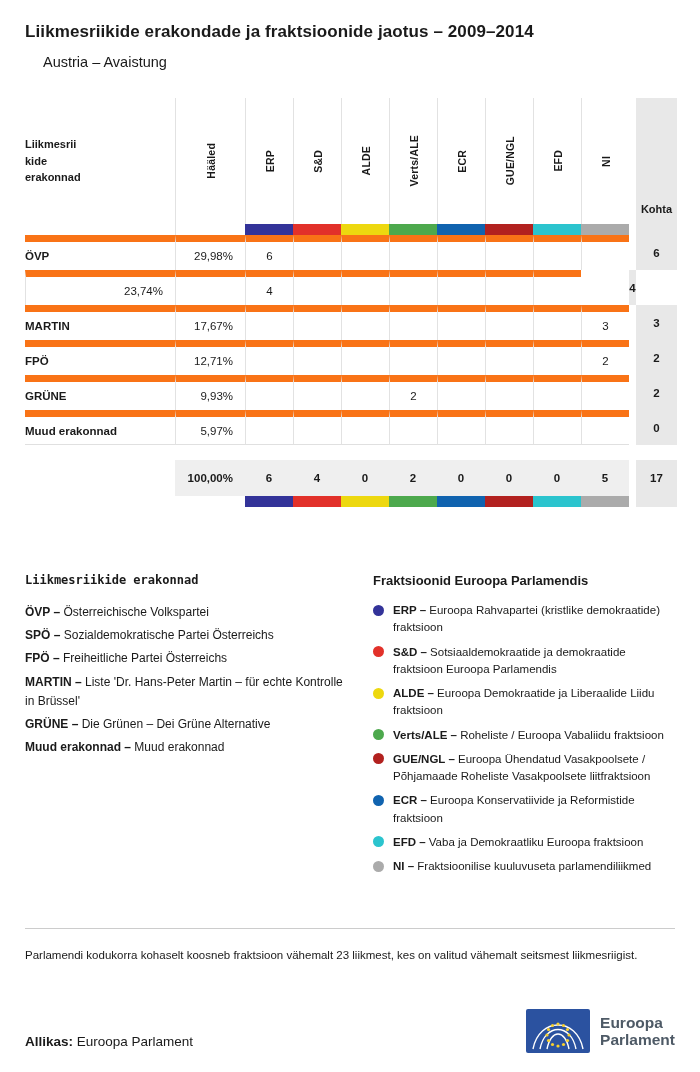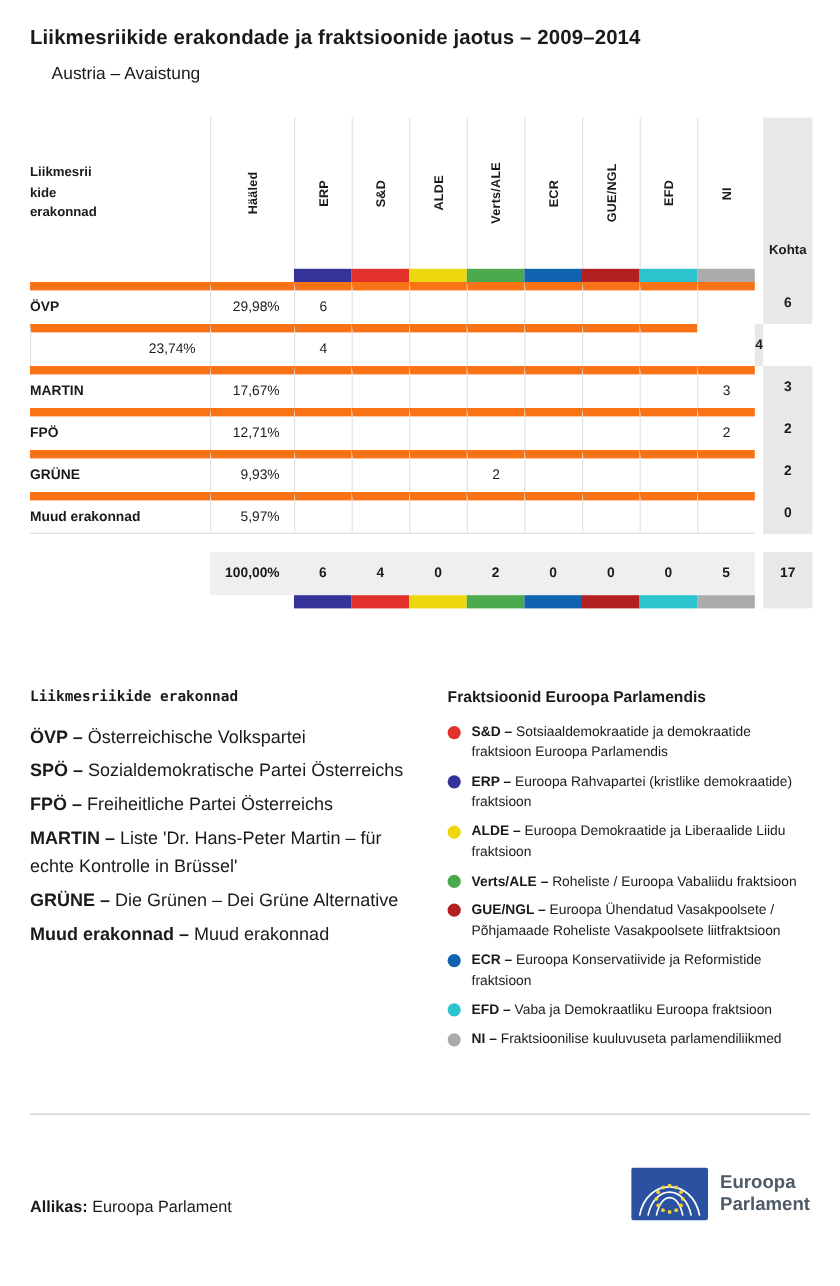--- a/index.html
+++ b/index.html
@@ -36,21 +36,21 @@
 
   .total{height:36px;margin-top:15px}
   .tcell{background:#efefef;font-weight:700}
 
   
   .legends{display:flex;margin-top:66px}
   .legend-parties{width:348px;padding-right:22px}
   .legend-groups{flex:1}
   .legend-parties-title{font-family:"DejaVu Sans Mono",monospace;font-size:12px;font-weight:700;margin-bottom:16px}
   .legend-groups-title{font-size:13px;font-weight:700;margin-bottom:14px}
-  .lp-item{font-size:15px;line-height:1.6;margin-bottom:4px}
+  .lp-item{font-size:12px;line-height:1.6;margin-bottom:4px}
   .lg-item{display:grid;grid-template-columns:20px 1fr;font-size:11.5px;line-height:1.5;margin-bottom:7px}
   .dot{width:11px;height:11px;border-radius:50%;margin-top:2.5px}
   .abbr{font-weight:700}
 
   
   .rule{border:none;border-top:1px solid #cccccc;margin-top:46px}
   .note{font-size:11.5px;line-height:1.75;margin-top:16px;max-width:655px}
   .bottom{display:flex;justify-content:space-between;align-items:flex-end;margin-top:44px}
   .source{font-size:13.5px;padding-bottom:4px}
   .logo{display:flex;align-items:center;gap:10px}
@@ -247,28 +247,28 @@
       <div class="lp-item"><span class="abbr">SPÖ –</span> <span>Sozialdemokratische Partei Österreichs</span></div>
       <div class="lp-item"><span class="abbr">FPÖ –</span> <span>Freiheitliche Partei Österreichs</span></div>
       <div class="lp-item"><span class="abbr">MARTIN –</span> <span>Liste 'Dr. Hans-Peter Martin – für echte Kontrolle in Brüssel'</span></div>
       <div class="lp-item"><span class="abbr">GRÜNE –</span> <span>Die Grünen – Dei Grüne Alternative</span></div>
       <div class="lp-item"><span class="abbr">Muud erakonnad –</span> <span>Muud erakonnad</span></div>
     </div>
 
     <div class="legend-groups">
       <div class="legend-groups-title">Fraktsioonid Euroopa Parlamendis</div>
       <div class="lg-item">
+          <span class="dot" style="background-color: rgb(51, 51, 153);"></span>
+          <span><span class="abbr">ERP –</span> <span>Euroopa Rahvapartei (kristlike demokraatide) fraktsioon</span></span>
+        </div>
+      <div class="lg-item">
           <span class="dot" style="background-color: rgb(226, 49, 42);"></span>
           <span><span class="abbr">S&amp;D –</span> <span>Sotsiaaldemokraatide ja demokraatide fraktsioon Euroopa Parlamendis</span></span>
         </div>
       <div class="lg-item">
-          <span class="dot" style="background-color: rgb(51, 51, 153);"></span>
-          <span><span class="abbr">ERP –</span> <span>Euroopa Rahvapartei (kristlike demokraatide) fraktsioon</span></span>
-        </div>
-      <div class="lg-item">
           <span class="dot" style="background-color: rgb(237, 216, 15);"></span>
           <span><span class="abbr">ALDE –</span> <span>Euroopa Demokraatide ja Liberaalide Liidu fraktsioon</span></span>
         </div>
       <div class="lg-item">
           <span class="dot" style="background-color: rgb(77, 169, 77);"></span>
           <span><span class="abbr">Verts/ALE –</span> <span>Roheliste / Euroopa Vabaliidu fraktsioon</span></span>
         </div>
       <div class="lg-item">
           <span class="dot" style="background-color: rgb(178, 33, 31);"></span>
           <span><span class="abbr">GUE/NGL –</span> <span>Euroopa Ühendatud Vasakpoolsete / Põhjamaade Roheliste Vasakpoolsete liitfraktsioon</span></span>
@@ -284,20 +284,21 @@
       <div class="lg-item">
           <span class="dot" style="background-color: rgb(171, 171, 171);"></span>
           <span><span class="abbr">NI –</span> <span>Fraktsioonilise kuuluvuseta parlamendiliikmed</span></span>
         </div>
     </div>
 
   </div>
 
   <hr class="rule">
 
+  <p class="note">Parlamendi kodukorra kohaselt koosneb fraktsioon vähemalt 23 liikmest, kes on valitud vähemalt seitsmest liikmesriigist.</p>
 
   <div class="bottom">
     <div class="source">
       <span class="abbr">Allikas:</span>
       <span>Euroopa Parlament</span>
     </div>
     <div class="logo">
       <svg width="64" height="44" viewBox="0 0 64 44" aria-hidden="true">
         <rect x="0" y="0" width="64" height="44" rx="2" fill="#2B52A0"></rect>
         <g stroke="#ffffff" stroke-width="1.4" fill="none">

